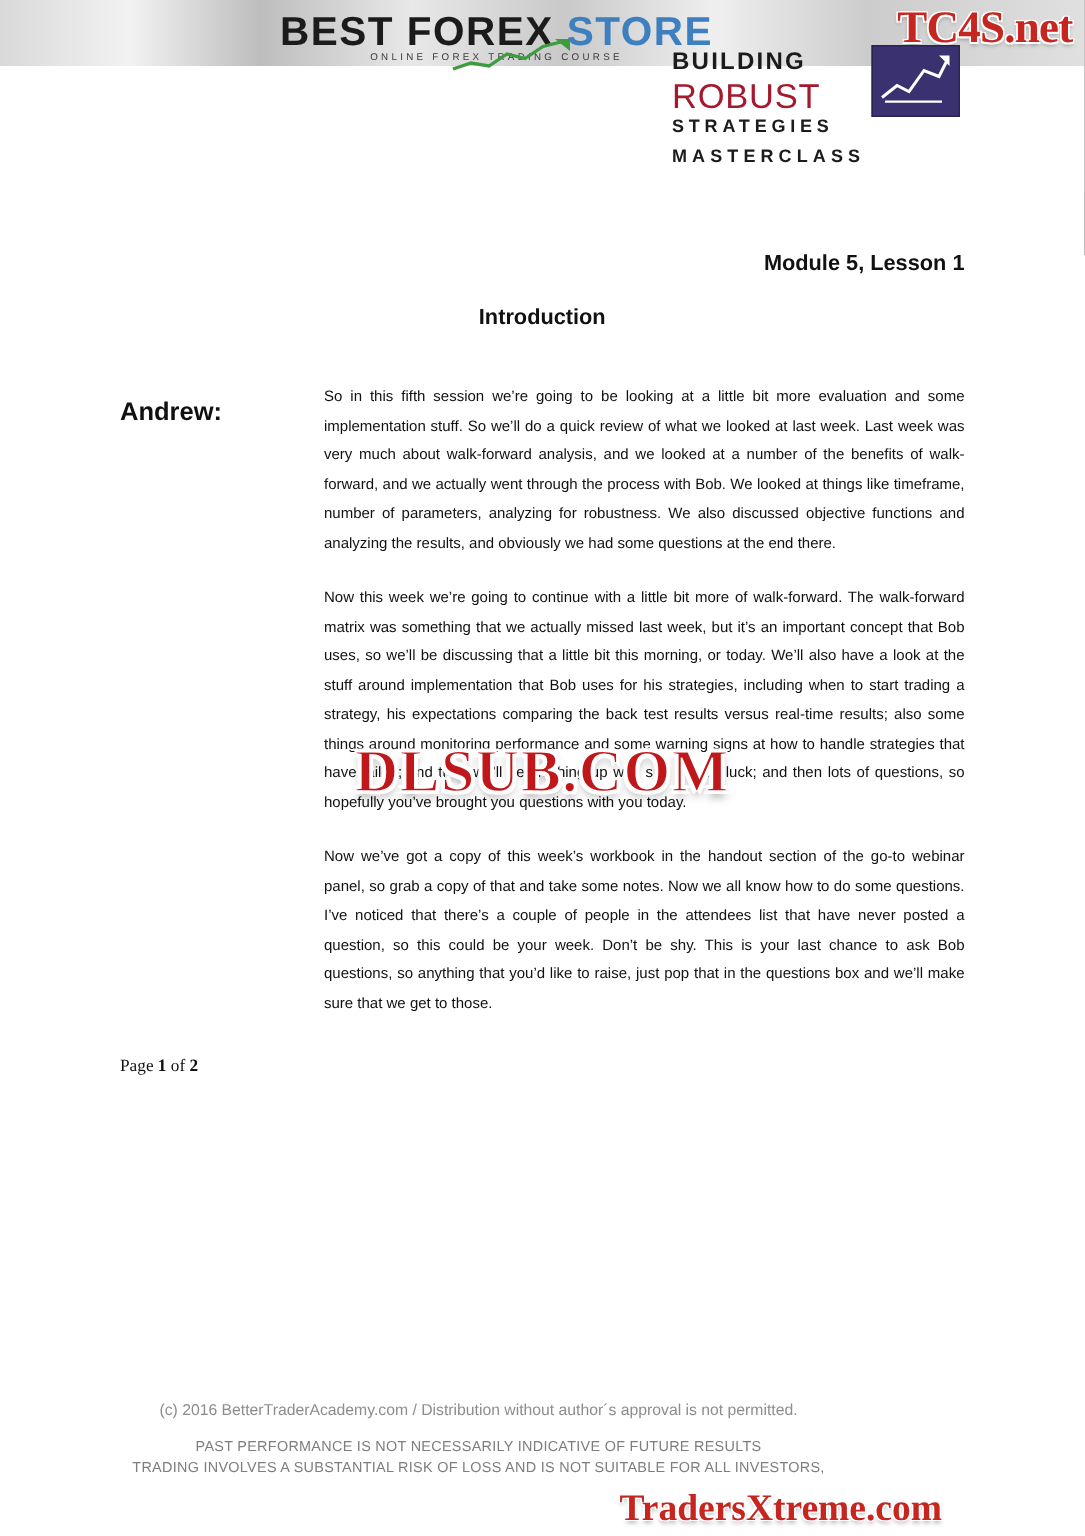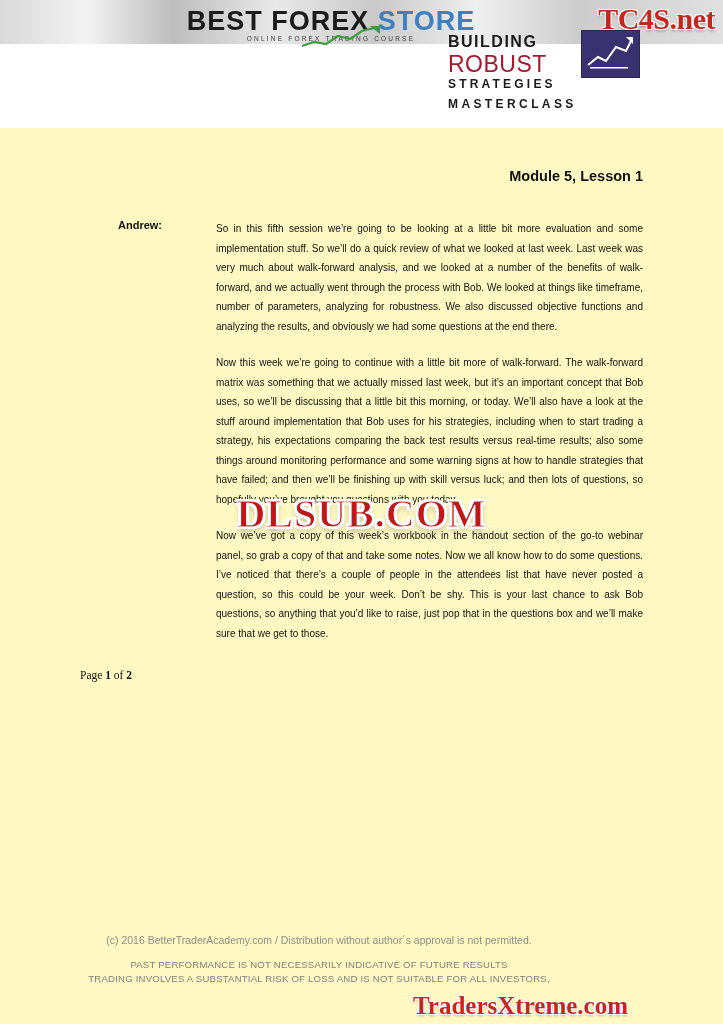--- a/index.html
+++ b/index.html
@@ -4,21 +4,21 @@
 <style>
   html, body {
     margin: 0;
     padding: 0;
     background: #8a8a8a;
   }
   .page {
     position: relative;
     width: 723px;
     height: 1024px;
-    background: #fef9c3;
+    background: #ffffff;
     overflow: hidden;
     font-family: "Liberation Sans", sans-serif;
   }
 
   
   .banner {
     position: relative;
     width: 723px;
     height: 128px;
     background: #ffffff;
@@ -138,26 +138,25 @@
     color: #111111;
     margin-top: 20px;
   }
   .transcript {
     position: relative;
     margin-top: 35px;
   }
   .speaker {
     position: absolute;
     left: 0;
-    top: 0;
+    top: 10px;
     width: 120px;
     font-weight: bold;
-    font-size: 11px;
-    color: #111111;
-    text-align: center;
+    font-size: 17px;
+    color: #111111;
   }
   .paras {
     margin-left: 136px;
     width: 427px;
   }
   .paras p {
     margin: 0 0 17px 0;
     text-align: justify;
     font-size: 10px;
     line-height: 19.5px;
@@ -260,20 +259,21 @@
       </div>
       <div class="mc-building">BUILDING</div>
       <div class="mc-robust">ROBUST</div>
       <div class="mc-strategies">STRATEGIES</div>
       <div class="mc-master">MASTERCLASS</div>
     </div>
   </div>
 
   <div class="doc">
     <div class="title">Module 5, Lesson 1</div>
+    <div class="subtitle">Introduction</div>
 
     <div class="transcript">
       <div class="speaker">Andrew:</div>
       <div class="paras">
         <p>So in this fifth session we’re going to be looking at a little bit more evaluation and some implementation stuff. So we’ll do a quick review of what we looked at last week. Last week was very much about walk-forward analysis, and we looked at a number of the benefits of walk-forward, and we actually went through the process with Bob. We looked at things like timeframe, number of parameters, analyzing for robustness. We also discussed objective functions and analyzing the results, and obviously we had some questions at the end there.</p>
         <p>Now this week we’re going to continue with a little bit more of walk-forward. The walk-forward matrix was something that we actually missed last week, but it’s an important concept that Bob uses, so we’ll be discussing that a little bit this morning, or today. We’ll also have a look at the stuff around implementation that Bob uses for his strategies, including when to start trading a strategy, his expectations comparing the back test results versus real-time results; also some things around monitoring performance and some warning signs at how to handle strategies that have failed; and then we’ll be finishing up with skill versus luck; and then lots of questions, so hopefully you’ve brought you questions with you today.</p>
         <p>Now we’ve got a copy of this week’s workbook in the handout section of the go-to webinar panel, so grab a copy of that and take some notes. Now we all know how to do some questions. I’ve noticed that there’s a couple of people in the attendees list that have never posted a question, so this could be your week. Don’t be shy. This is your last chance to ask Bob questions, so anything that you’d like to raise, just pop that in the questions box and we’ll make sure that we get to those.</p>
       </div>
     </div>
 

